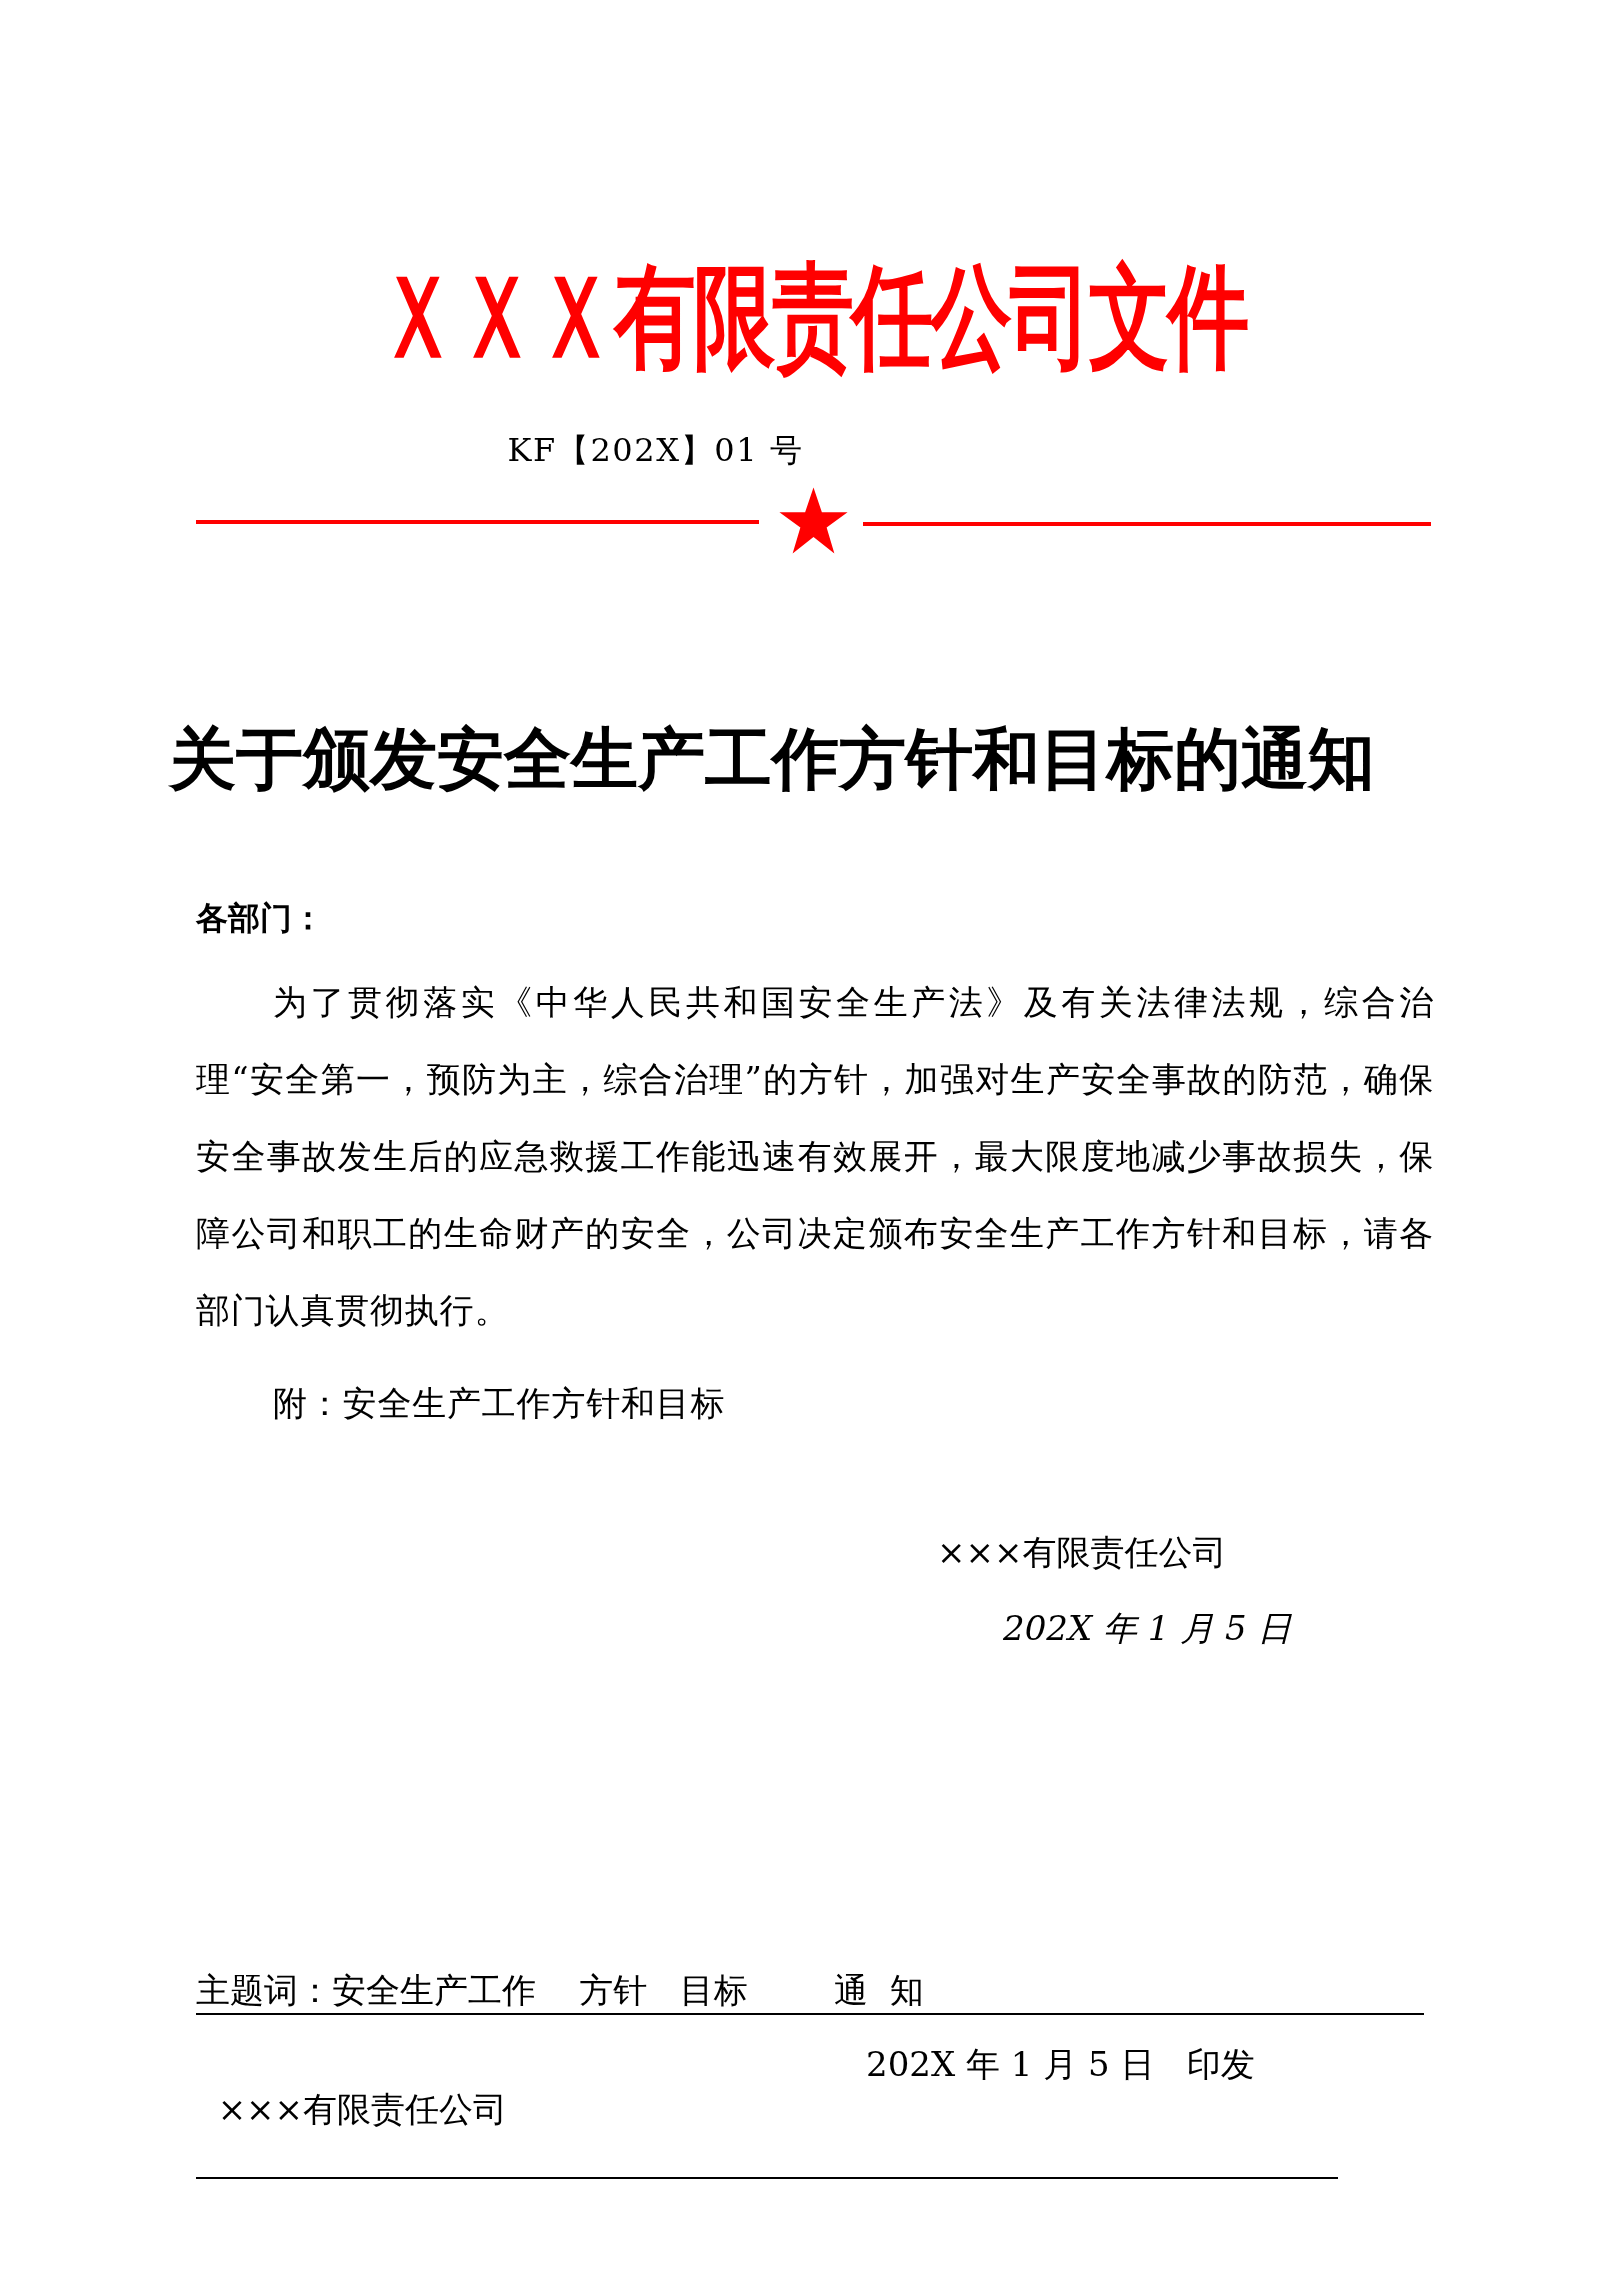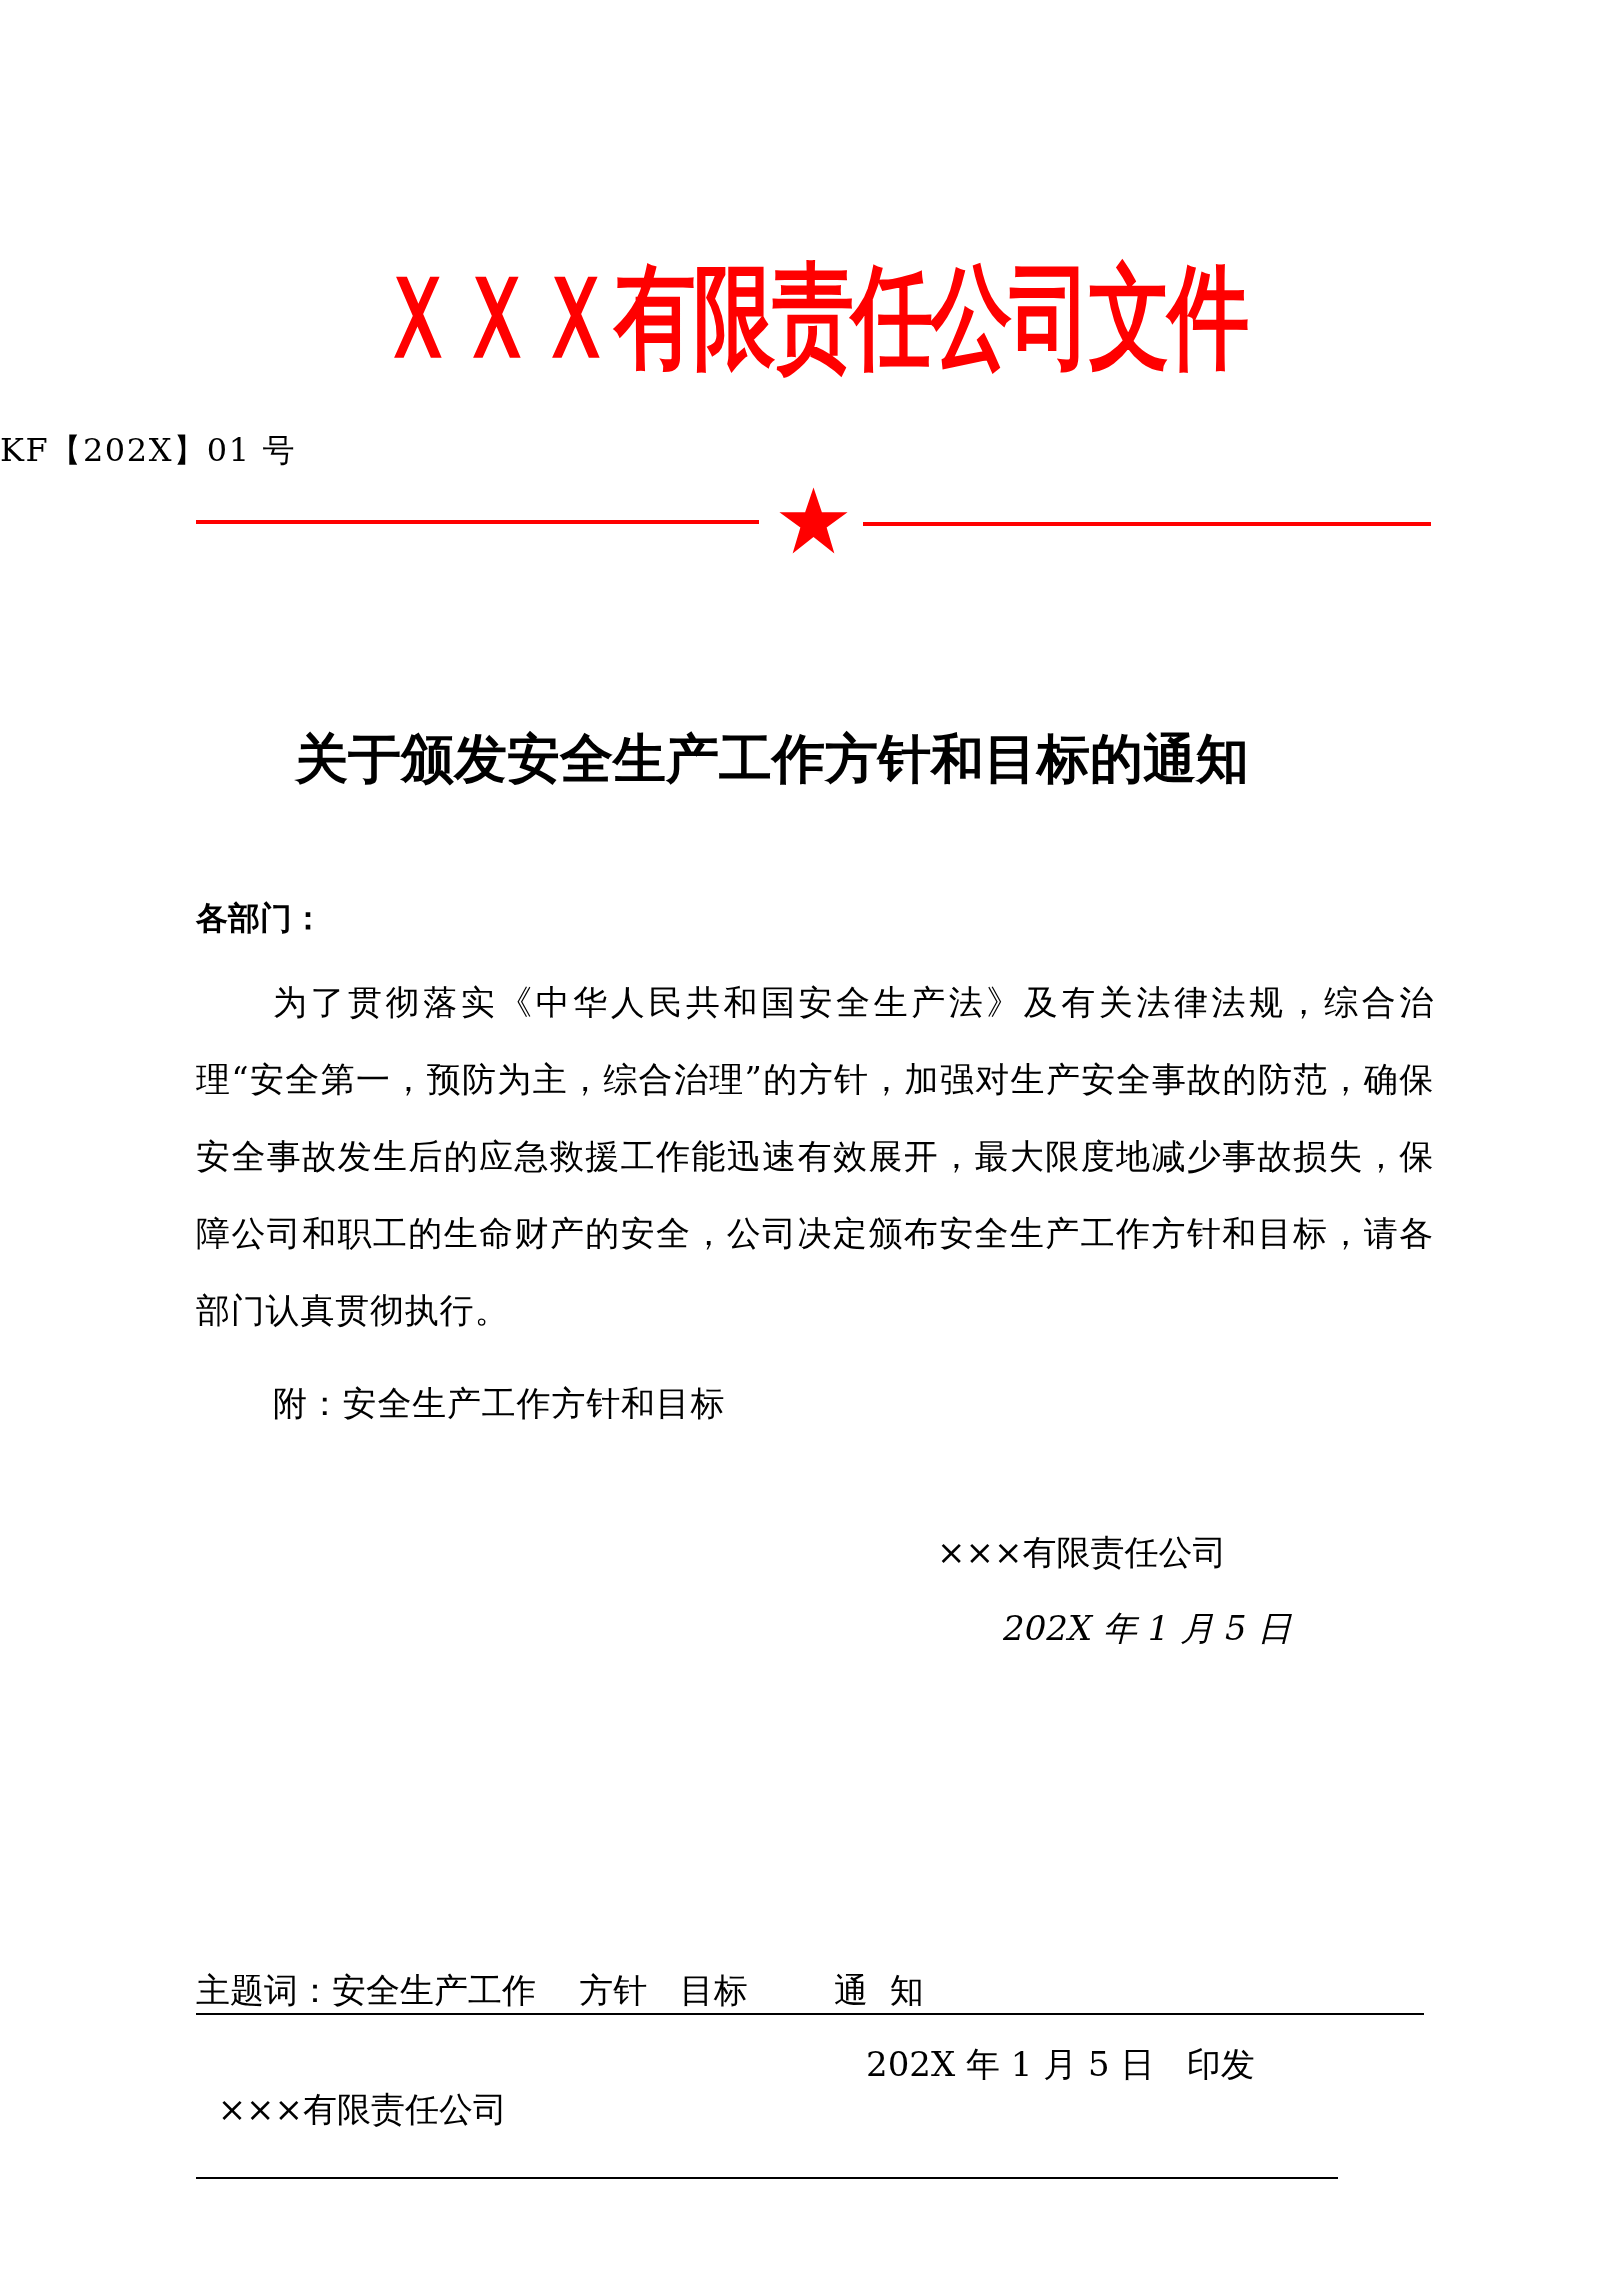--- a/index.html
+++ b/index.html
@@ -3,26 +3,26 @@
 <meta charset="utf-8">
 <style>
   html, body { margin:0; padding:0; background:#ffffff; }
   body { width:1624px; height:2295px; position:relative; overflow:hidden;
          font-family:"DejaVu Serif","Liberation Serif",serif; color:#000; }
   .abs { position:absolute; white-space:nowrap; }
   .red-title { left:0; width:1624px; top:241px; text-align:center;
     font-family:"DejaVu Sans","Liberation Sans",sans-serif; font-weight:bold;
     color:#ff0000; font-size:113px; line-height:153px; letter-spacing:-3.2px;
     transform:scaleX(0.72); transform-origin:812px 0; }
-  .doc-no { left:0; width:1311px; top:428px; text-align:left; font-size:32px; line-height:45px; letter-spacing:1.6px; }
+  .doc-no { left:0; width:1311px; top:428px; text-align:center; font-size:32px; line-height:45px; letter-spacing:1.6px; }
   .rule { position:absolute; height:4px; background:#ff0000; }
   .star { position:absolute; left:778px; top:486px; width:71px; height:71px; }
   .heading { left:0; width:1544px; top:723px; text-align:center;
     font-family:"DejaVu Sans","Liberation Sans",sans-serif; font-weight:bold;
-    font-size:53px; line-height:72px; }
+    font-size:67px; line-height:72px; }
   .salutation { left:196px; top:896px; font-family:"DejaVu Sans","Liberation Sans",sans-serif; font-weight:bold; font-size:32px; line-height:45px; }
   .body-text { position:absolute; left:196px; top:964px; width:1238px; font-size:34px; line-height:77px; text-align:justify; text-indent:77px; white-space:normal; letter-spacing:0.8px; }
   .attach { left:273px; top:1365px; font-size:34px; line-height:45px; letter-spacing:0.8px;margin-top:16px; }
   .sign-org { left:937px; top:1530px; font-size:34px; line-height:45px; }
   .sign-date { left:1003px; top:1606px; font-size:34px; line-height:45px;font-style:italic; }
   .footer-row { position:absolute; left:196px; font-size:34px; line-height:45px; border-bottom:2.4px solid #000; white-space:pre; }
   .kw { top:1968px; width:1228px; }
   .issuer { top:2042px; width:1142px; }
   .issuer .right { position:absolute; left:670px; top:0; white-space:pre; }
 </style>

